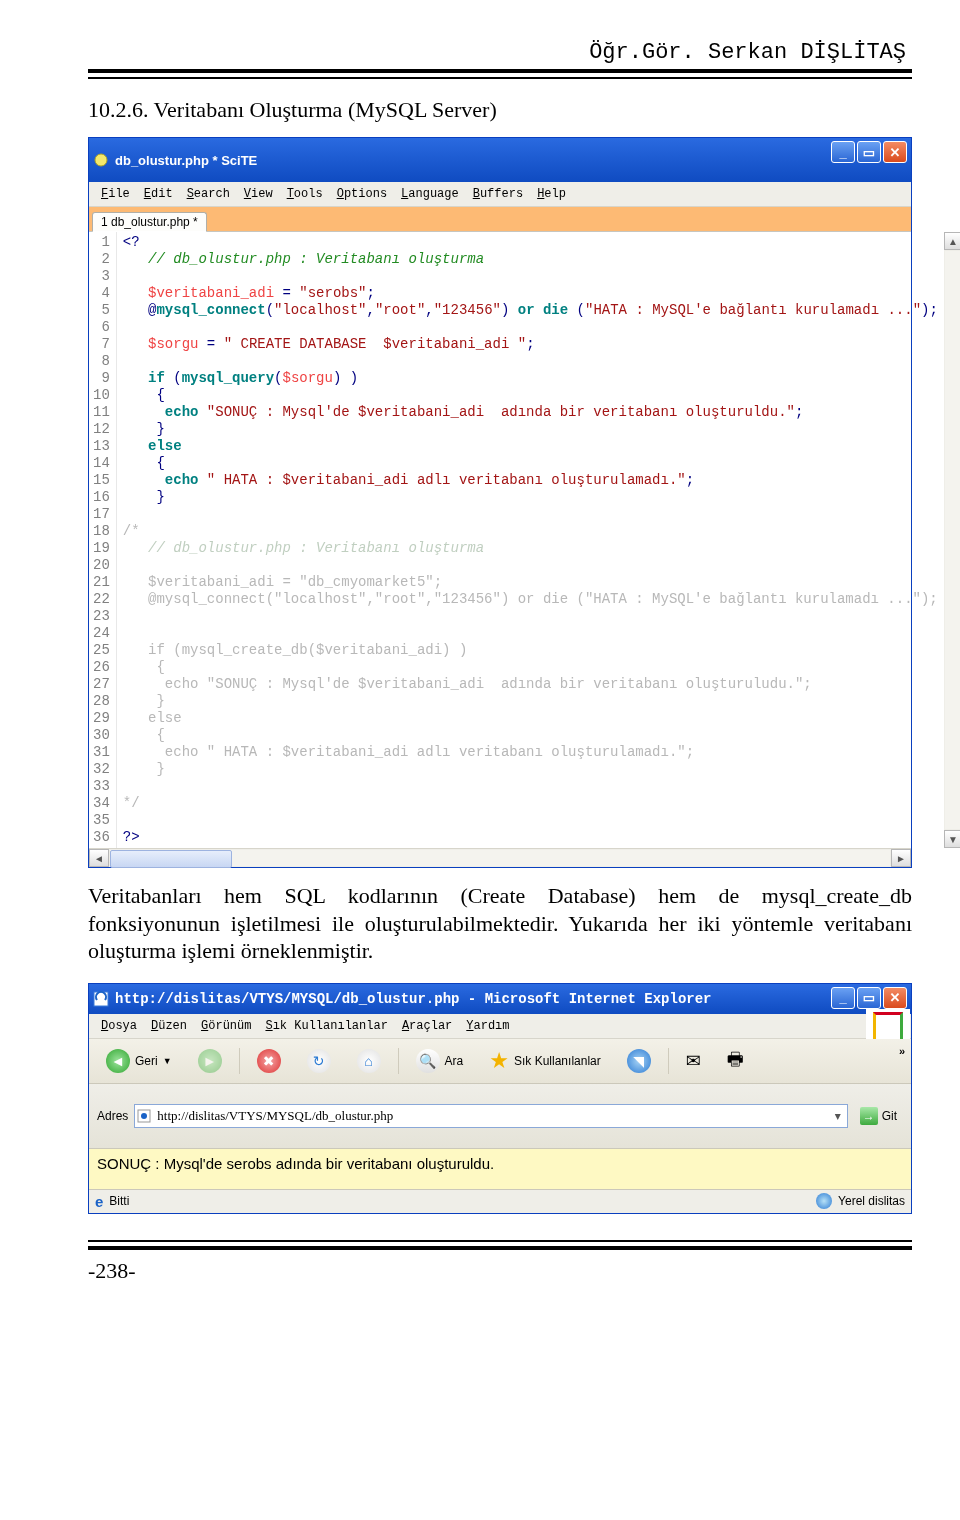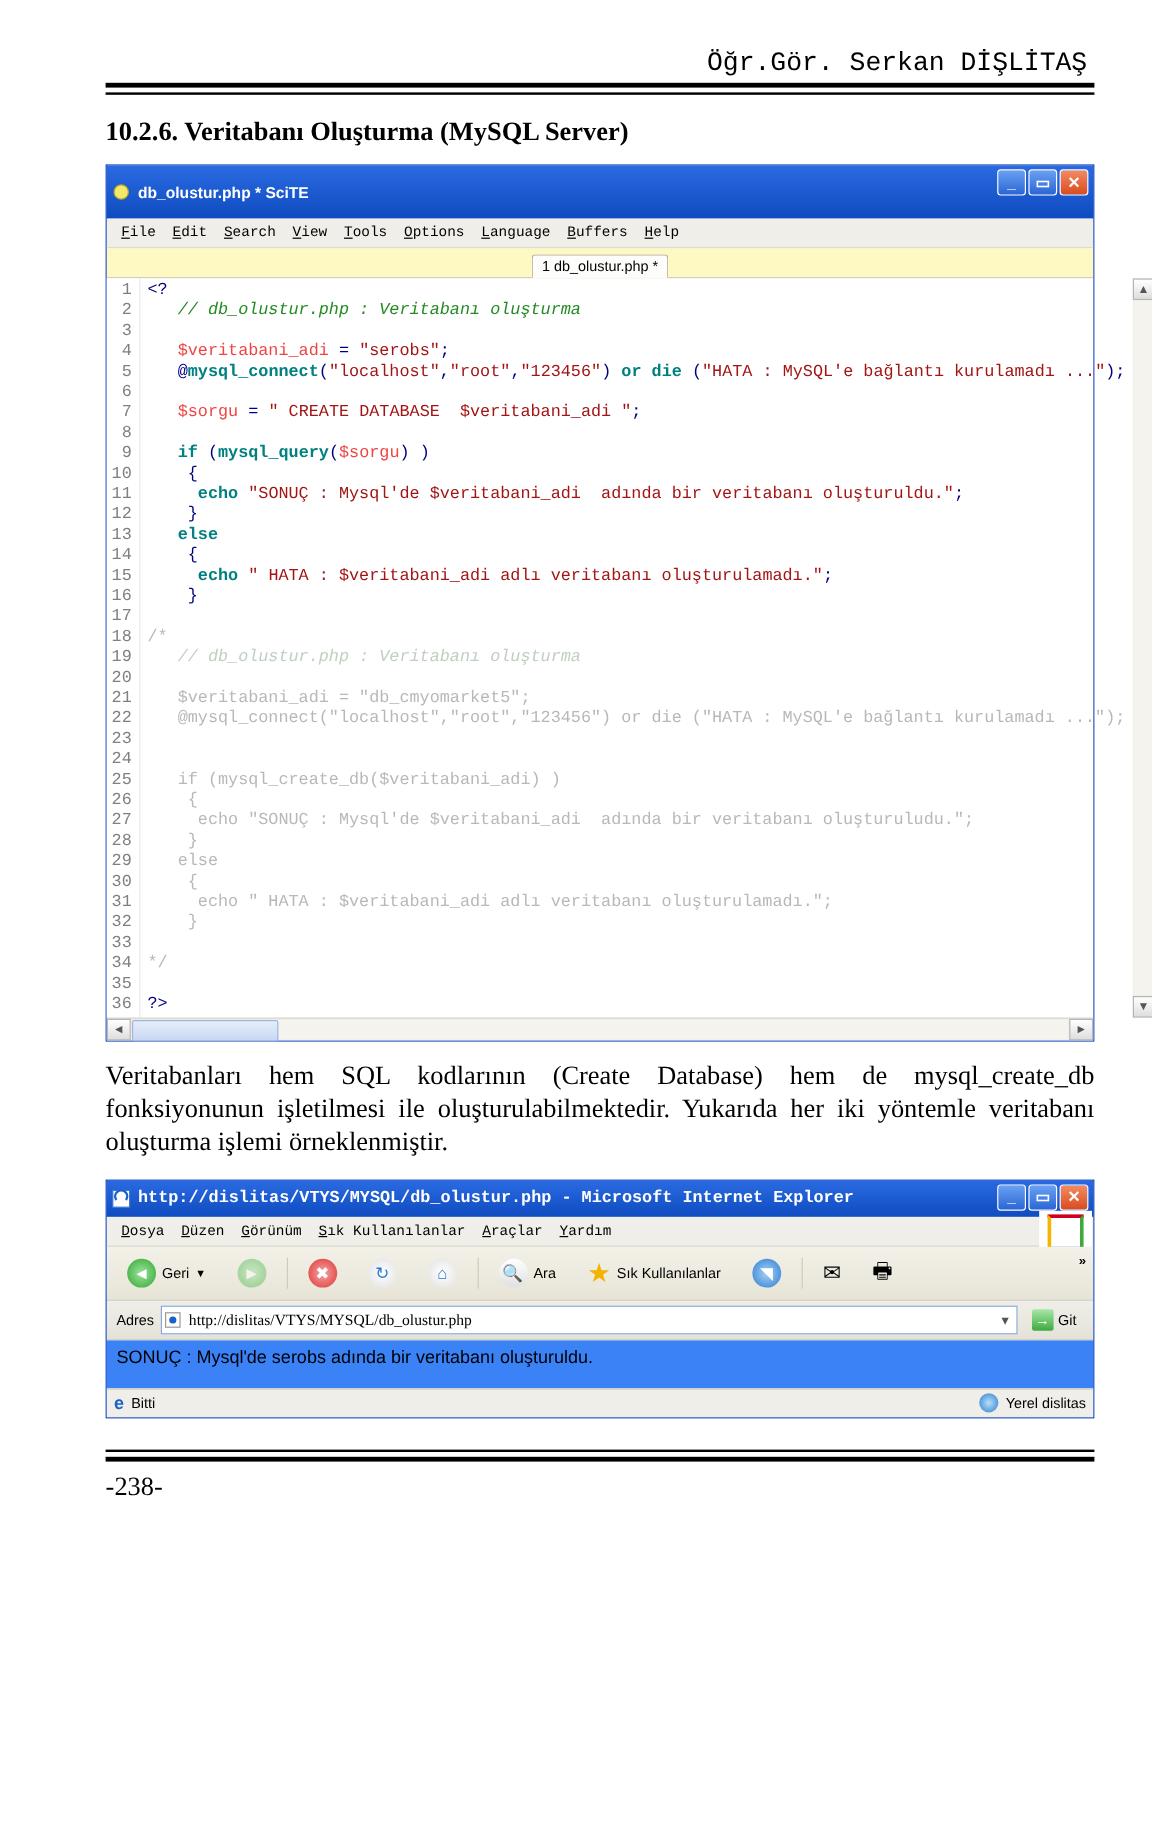--- a/index.html
+++ b/index.html
@@ -25,21 +25,21 @@
     margin: 0 0 18px 0;
   }
   .hr-double-bottom {
     border-top: 2px solid #000;
     border-bottom: 4px solid #000;
     height: 4px;
     margin: 26px 0 8px 0;
   }
   .section-title {
     font-size: 22px;
-    font-weight: bold;
+    font-weight: normal;
     margin: 0 0 14px 0;
   }
   .body-text {
     font-size: 22px;
     text-align: justify;
     line-height: 1.25;
     margin: 14px 0 18px 0;
   }
   .page-number { font-size: 22px; }
 
@@ -76,25 +76,24 @@
     background: #efeee8;
     display: flex;
     gap: 2px;
     padding: 3px 6px;
     border-bottom: 1px solid #d7d5cb;
     font-size: 12px;
   }
   .menubar span { padding: 2px 6px; font-family: Liberation Mono, monospace; }
   .menubar span u { text-decoration: underline; }
   .tabstrip {
-    background: #fef9c3;
+    background: #fdba74;
     padding: 4px 3px 0 3px;
     border-bottom: 1px solid #c6c6c0;
     display: flex;
-    justify-content: center;
   }
   .tab {
     border: 1px solid #b0afa8;
     border-bottom: 1px solid #fff;
     background: #fdfdfb;
     padding: 2px 8px;
     border-radius: 3px 3px 0 0;
     font-size: 12px;
     position: relative;
     top: 1px;
@@ -176,38 +175,38 @@
   .tb-sep { width:1px; height:26px; background:#cfcbbc; }
   .circ { width:24px; height:24px; border-radius:50%; display:flex; align-items:center; justify-content:center; font-size:14px; }
   .circ.green { background: radial-gradient(#9de49d,#2fa52f); color:#fff; }
   .circ.red   { background: radial-gradient(#f5a6a6,#d33); color:#fff; }
   .circ.blue  { background: radial-gradient(#a6d3f5,#2b7ad3); color:#fff; }
   .circ.plain { background: radial-gradient(#fff,#e0e0e0); color:#2b7ad3; }
   .circ.mag   { background: linear-gradient(#fff,#e0e0e0); }
   .star { color:#f3b300; font-size:22px; }
   .chevrons { position:absolute; right:6px; top:6px; font-size:11px; font-weight:bold; color:#000; }
   .ie-addr {
-    display:flex; align-items:center; gap:6px; padding:4px 8px;
+    display:flex; align-items:center; gap:6px; padding:20px 8px;
     background: linear-gradient(#efeee8,#e5e3d8); border-bottom:1px solid #cbc8ba;
   }
   .ie-addr label { font-size:12px; }
   .ie-addr .addrbox {
     flex:1; display:flex; align-items:center; background:#fff; border:1px solid #8aa8d8; height:22px;
   }
   .ie-addr .addrbox .favicon { width:18px; display:flex; justify-content:center; }
   .ie-addr .addrbox input {
     border:0; flex:1; font-size:13px; font-family: Tahoma; padding:0 4px; outline:none;
   }
   .ie-addr .addrbox .drop { width:18px; text-align:center; color:#555; }
   .ie-addr .go {
     display:flex; align-items:center; gap:4px; padding:0 6px;
   }
   .go-sq { width:18px;height:18px; background:linear-gradient(#a8e8a8,#3eaa3e); display:flex; align-items:center; justify-content:center; color:#fff; font-size:12px; border-radius:2px;}
   .ie-content {
-    background:#3b82f6; padding:6px 8px; font-size:15px; font-family: Tahoma, Arial, sans-serif;
+    background:#fef9c3; padding:6px 8px; font-size:15px; font-family: Tahoma, Arial, sans-serif;
     min-height:28px;
   }
   .ie-status {
     display:flex; align-items:center; justify-content:space-between;
     background:#efeee8; border-top:1px solid #cbc8ba;
     padding:3px 6px; font-size:12px;
   }
   .ie-status .left, .ie-status .right { display:flex; align-items:center; gap:6px; }
   .ie-e { color:#1a62c7; font-weight:bold; font-size:15px; }
   .globe { width:16px;height:16px;border-radius:50%; background: radial-gradient(#b6e1f7,#2b7ad3); display:flex; align-items:center; justify-content:center; }

